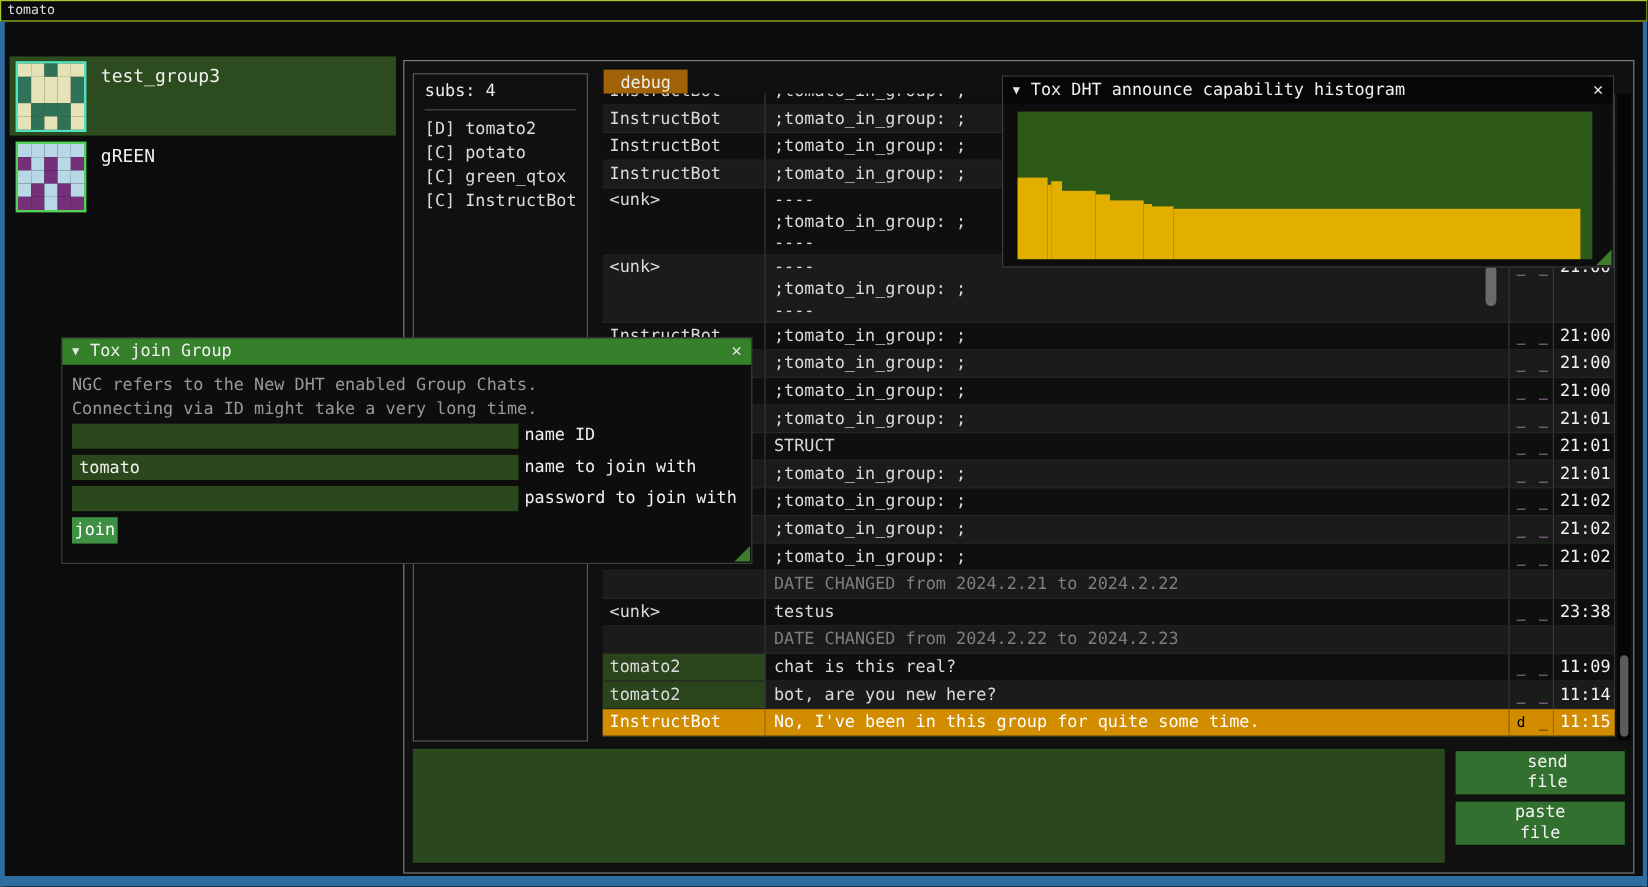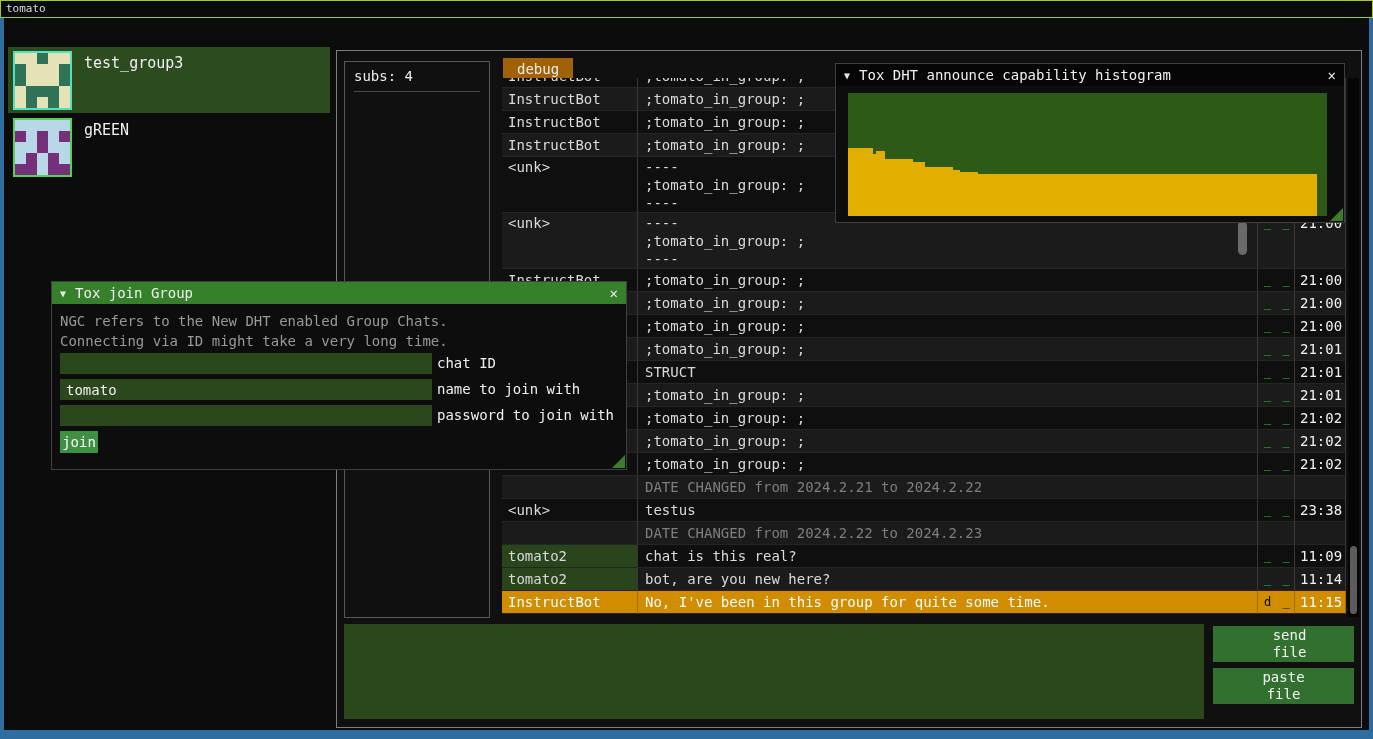--- a/index.html
+++ b/index.html
@@ -41,21 +41,21 @@
   .table-viewport{position:absolute;left:165px;top:27px;width:844px;height:539px;overflow:hidden;}
   .rows{position:relative;top:-13px;}
   .row{display:flex;width:844px;box-sizing:border-box;}
   .row:nth-child(odd){background:#0f0f0f;}
   .row:nth-child(even){background:#1b1b1b;}
   .cell{box-sizing:border-box;border-right:1px solid #383838;border-bottom:1px solid #252525;
         font-size:14px;line-height:22px;height:23px;overflow:hidden;white-space:pre-line;}
   .row.tall .cell{height:56px;line-height:18px;padding-top:1px;}
   .c-name{width:136px;padding-left:6px;color:#dadada;position:relative;}
   .c-msg{width:620px;padding-left:7px;color:#dadada;position:relative;}
-  .c-flags{width:37px;padding-left:6px;color:#22c55e;font-size:12px;letter-spacing:2px;}
+  .c-flags{width:37px;padding-left:6px;color:#f0abfc;font-size:12px;letter-spacing:2px;}
   .c-time{width:51px;padding-left:5px;color:#f2f2f2;}
   .row.date .c-msg{color:#7e7e7e;}
   .name-self{background:#2a451c;}
   .row.highlight .cell{background:#d18c00;color:#fdfdfd;border-right-color:#a06c00;}
   .row.highlight .c-flags{color:#000000;}
   .inner-scroll{position:absolute;right:10px;top:8px;width:9px;height:34px;background:#6a6a6a;border-radius:5px;}
   .table-scrollbar{position:absolute;left:1011px;top:27px;width:11px;height:539px;background:#060606;}
   .table-scroll-thumb{position:absolute;left:2px;top:468px;width:7px;height:68px;background:#5c5c5c;border-radius:4px;}
 
   
@@ -166,20 +166,26 @@
         <div class="group-label">gREEN</div>
       </div>
     </div>
 
   <div class="chat-window">
     <div class="chat-tab">debug</div>
 
     <div class="subs-panel">
       <div class="subs-title">subs: 4</div>
       <hr class="subs-sep">
+      <div id="member-list">
+          <div class="member">[D] tomato2</div>
+          <div class="member">[C] potato</div>
+          <div class="member">[C] green_qtox</div>
+          <div class="member">[C] InstructBot</div>
+        </div>
     </div>
 
     <div class="table-viewport">
       <div class="rows" id="rows">
           <div class="row">
             <div class="cell c-name">InstructBot</div>
             <div class="cell c-msg">;tomato_in_group: ;</div>
             <div class="cell c-flags"></div>
             <div class="cell c-time"></div>
           </div>
@@ -345,21 +351,21 @@
       <span class="collapse-icon">▼</span>
       <span>Tox join Group</span>
       <span class="close-icon">✕</span>
     </div>
     <div class="join-desc">
       <div>NGC refers to the New DHT enabled Group Chats.</div>
       <div>Connecting via ID might take a very long time.</div>
     </div>
     <div id="join-fields">
         <input class="join-field" value="" style="top: 71px;">
-        <div class="join-label" style="top: 71px;">chat ID</div>
+        <div class="join-label" style="top: 71px;">name ID</div>
         <input class="join-field" value="tomato" style="top: 97px;">
         <div class="join-label" style="top: 97px;">name to join with</div>
         <input class="join-field" value="" style="top: 123px;">
         <div class="join-label" style="top: 123px;">password to join with</div>
       </div>
     <div class="join-btn">join</div>
     <div class="grip"></div>
   </div>
 
 </div>

